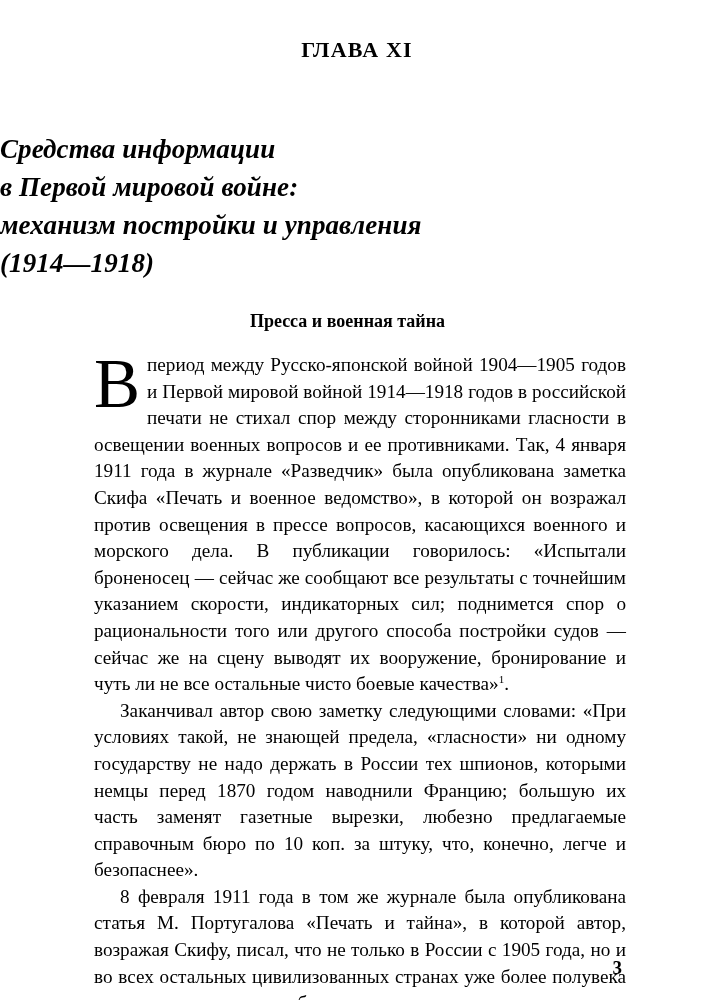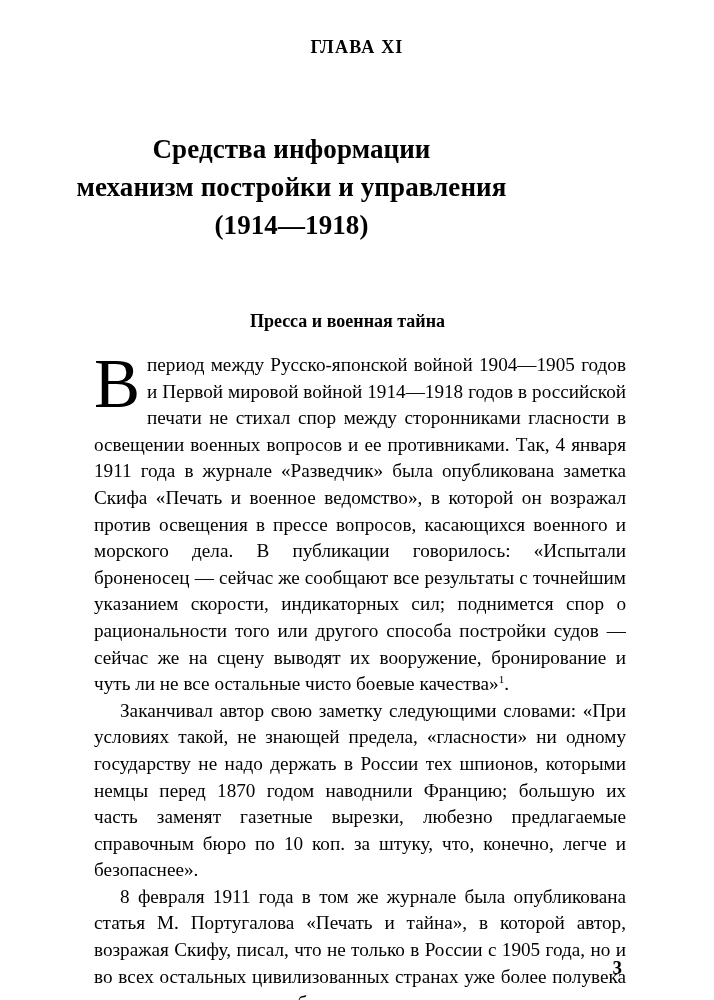--- a/index.html
+++ b/index.html
@@ -19,33 +19,34 @@
     -webkit-font-smoothing: antialiased;
   }
 
   
   .chapter-label {
     position: absolute;
     top: 38px;
     left: 0;
     width: 714px;
     text-align: center;
-    font-size: 18px;
+    font-size: 22px;
     font-weight: bold;
     letter-spacing: 1.2px;
     line-height: 1.1;
   }
 
   
   .title-block {
     position: absolute;
     top: 130px;
     left: 0;
     width: 583px;
-    text-align: center;
+    text-align: left;
+    font-style: italic;
   }
   .title-line {
     font-size: 27px;
     font-weight: bold;
     line-height: 38px;
     letter-spacing: 0.1px;
     white-space: nowrap;
   }
 
   
@@ -108,20 +109,21 @@
 </style>
 </head>
 <body>
 
 <div class="page">
 
   <div class="chapter-label">ГЛАВА XI</div>
 
   <div class="title-block">
     <div class="title-line">Средства информации</div>
+    <div class="title-line">в Первой мировой войне:</div>
     <div class="title-line">механизм постройки и управления</div>
     <div class="title-line">(1914—1918)</div>
   </div>
 
   <div class="section-title">Пресса и военная тайна</div>
 
   <div class="body-col">
 
     <p class="para-first">
       <span class="dropcap">В</span><span>период между Русско-японской войной 1904—1905 годов и Первой мировой войной 1914—1918 годов в российской печати не стихал спор между сторонниками гласности в освещении военных вопросов и ее противниками. Так, 4 января 1911 года в журнале «Разведчик» была опубликована заметка Скифа «Печать и военное ведомство», в которой он возражал против освещения в прессе вопросов, касающихся военного и морского дела. В публикации говорилось: «Испытали броненосец — сейчас же сообщают все результаты с точнейшим указанием скорости, индикаторных сил; поднимется спор о рациональности того или другого способа постройки судов — сейчас же на сцену выводят их вооружение, бронирование и чуть ли не все остальные чисто боевые качества»</span><sup class="fn">1</sup><span>.</span>

